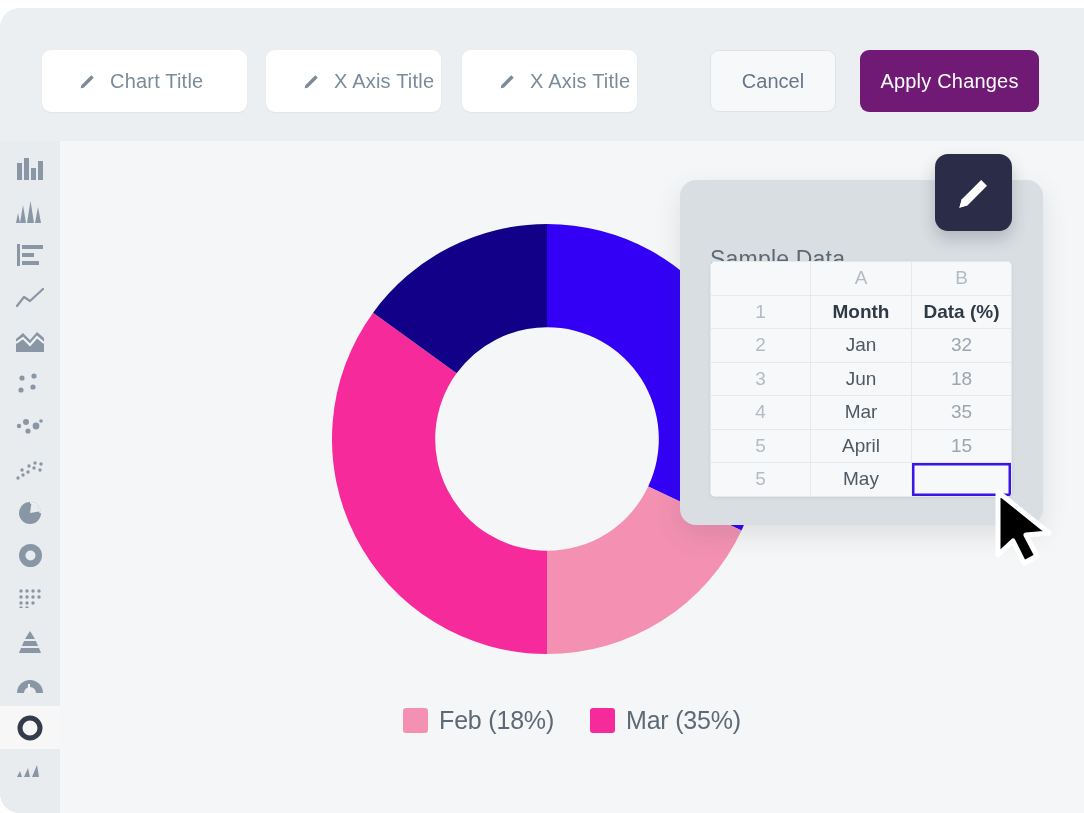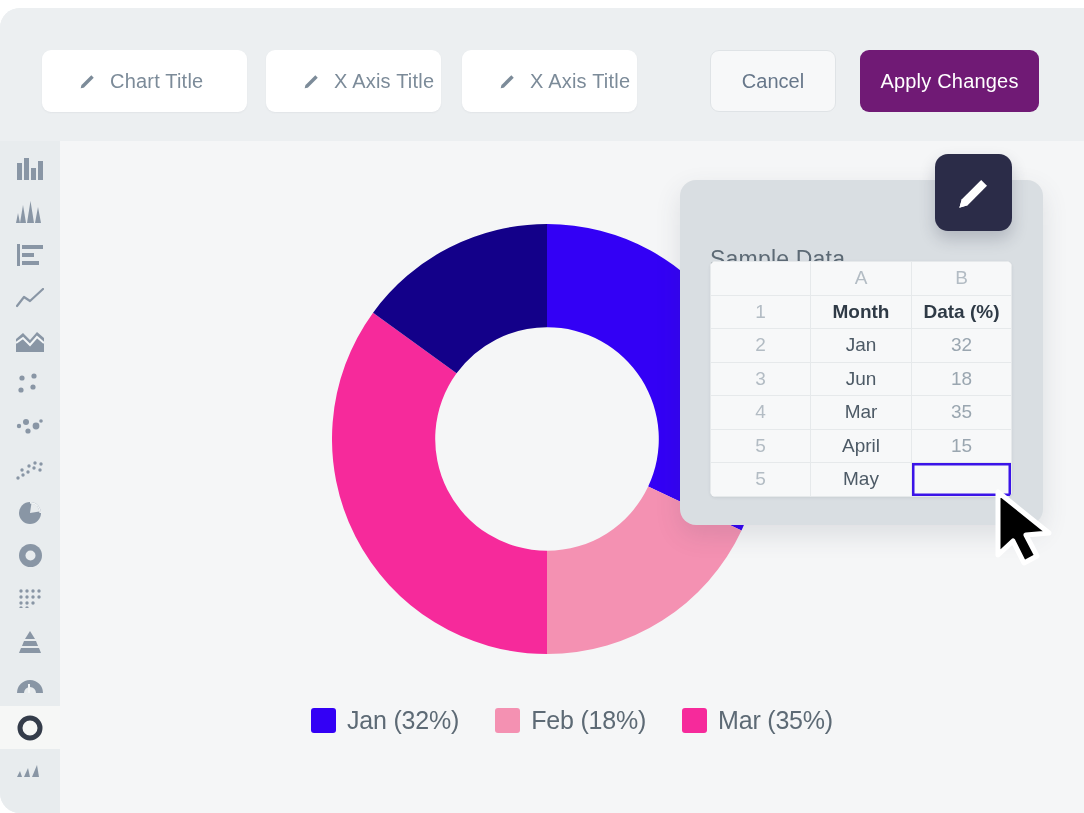--- a/index.html
+++ b/index.html
@@ -375,24 +375,20 @@
       <svg id="donut-svg" width="430" height="430" viewBox="0 0 430 430">
           <path d="M 215 0 A 215 215 0 0 1 409.5378162801942 306.54254768649065 L 316.159664465701 262.60212479697515 A 111.8 111.8 0 0 0 215 103.2 Z" fill="#3300f5"></path>
           <path d="M 409.5378162801942 306.54254768649065 A 215 215 0 0 1 215 430 L 215 326.8 A 111.8 111.8 0 0 0 316.159664465701 262.60212479697515 Z" fill="#f491b2"></path>
           <path d="M 215 430 A 215 215 0 0 1 41.06134620938627 88.6261707571183 L 124.55190002888087 149.2856087937015 A 111.8 111.8 0 0 0 215 326.8 Z" fill="#f62a9b"></path>
           <path d="M 41.06134620938627 88.6261707571183 A 215 215 0 0 1 214.99999999999997 0 L 214.99999999999997 103.2 A 111.8 111.8 0 0 0 124.55190002888087 149.2856087937015 Z" fill="#130089"></path>
         </svg>
     </div>
 
     <div class="legend" id="legend">
         <div class="legend-item">
-          <span class="legend-swatch" style="background: rgb(51, 0, 245);"></span>
-          <span class="legend-label">Jan (32%)</span>
-        </div>
-        <div class="legend-item">
           <span class="legend-swatch" style="background: rgb(244, 145, 178);"></span>
           <span class="legend-label">Feb (18%)</span>
         </div>
         <div class="legend-item">
           <span class="legend-swatch" style="background: rgb(246, 42, 155);"></span>
           <span class="legend-label">Mar (35%)</span>
         </div>
       </div>
   </div>
 

